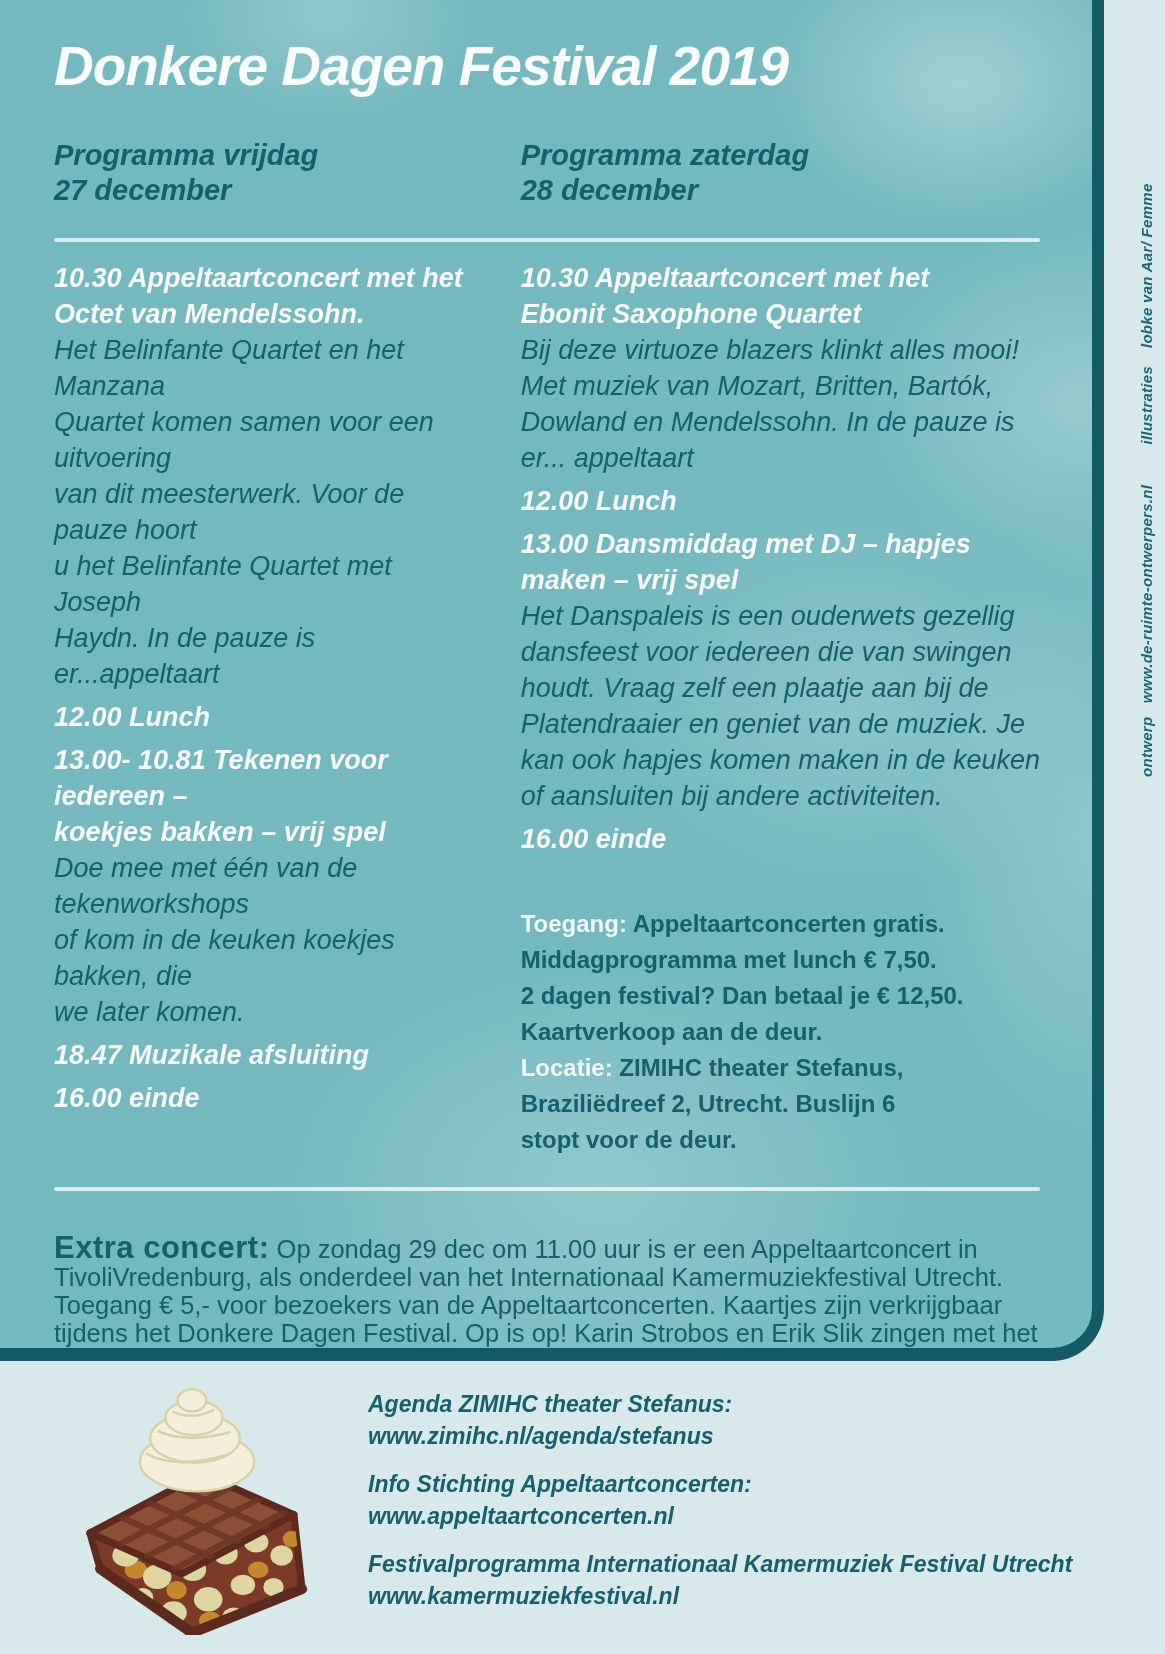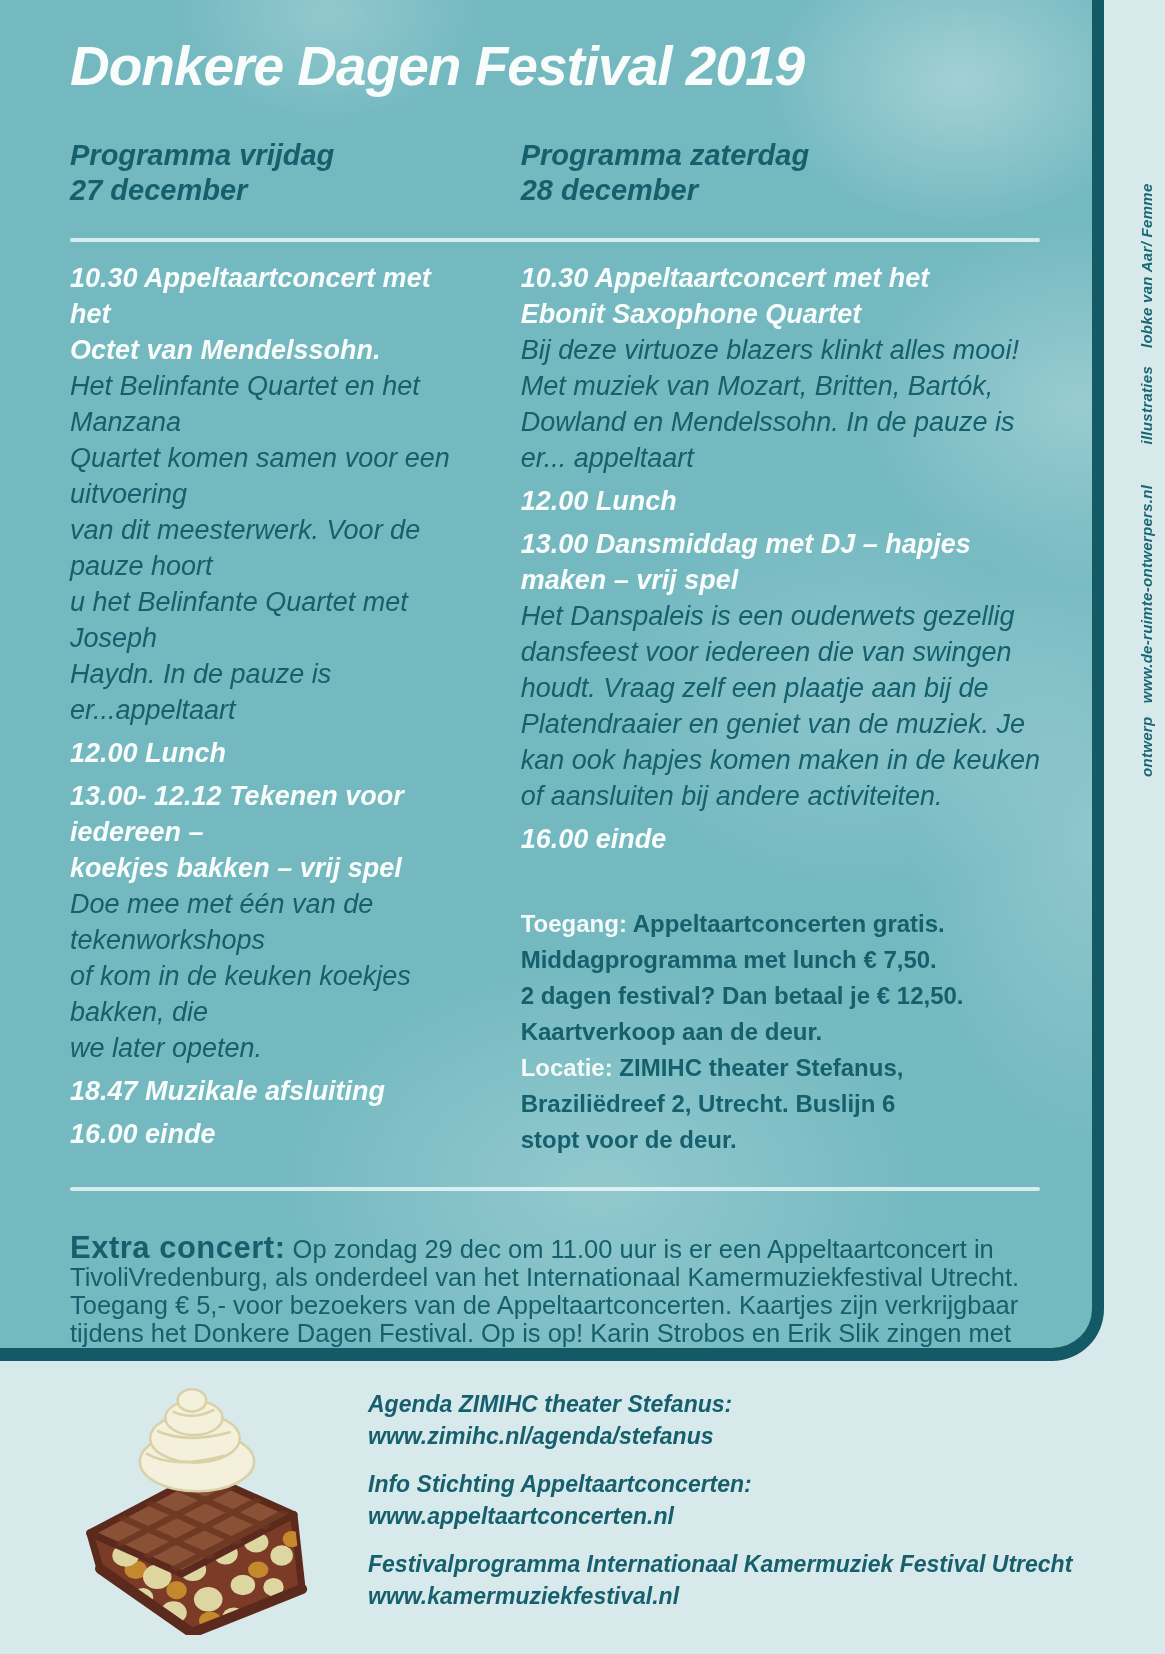--- a/index.html
+++ b/index.html
@@ -19,21 +19,21 @@
     border-bottom:13px solid #135a66;
     border-bottom-right-radius:52px;
     background-color:#74b9c0;
     background-image:
       radial-gradient(ellipse 280px 210px at 88% 6%,  rgba(200,228,231,.55), rgba(200,228,231,0) 70%),
       radial-gradient(ellipse 320px 260px at 99% 30%, rgba(188,222,226,.50), rgba(188,222,226,0) 70%),
       radial-gradient(ellipse 360px 280px at 78% 52%, rgba(182,219,223,.35), rgba(182,219,223,0) 70%),
       radial-gradient(ellipse 460px 320px at 55% 88%, rgba(190,224,227,.40), rgba(190,224,227,0) 72%),
       radial-gradient(ellipse 260px 460px at 100% 62%,rgba(176,216,221,.45), rgba(176,216,221,0) 70%),
       radial-gradient(ellipse 220px 160px at 30% 1%,  rgba(255,255,255,.22), rgba(255,255,255,0) 70%);
-    padding:38px 52px 0 70px;
+    padding:38px 52px 0 54px;
     overflow:hidden;
   }
   .page-title{
     margin:0;
     font-size:55px;line-height:1.05;
     font-weight:800;font-style:italic;
     letter-spacing:-1px;
     color:#f8fcfb;
   }
   .programs-grid{
@@ -132,25 +132,25 @@
 
       <div>
         <p class="entry heading">10.30 Appeltaartconcert met het
 Octet  van Mendelssohn.</p>
         <p class="entry body">Het Belinfante Quartet en het Manzana
 Quartet komen samen voor een uitvoering
 van dit meesterwerk. Voor de pauze hoort
 u het Belinfante Quartet met Joseph
 Haydn. In de pauze is er...appeltaart</p>
         <p class="entry heading">12.00 Lunch</p>
-        <p class="entry heading">13.00- 12.12 Tekenen voor iedereen –
+        <p class="entry heading">13.00- 10.81 Tekenen voor iedereen –
 koekjes bakken – vrij spel</p>
         <p class="entry body">Doe mee met één van de tekenworkshops
 of kom in de keuken koekjes bakken, die
-we later opeten.</p>
+we later komen.</p>
         <p class="entry heading">18.47 Muzikale afsluiting</p>
         <p class="entry heading">16.00 einde</p>
       </div>
 
       <div>
         <p class="entry heading">10.30 Appeltaartconcert met het
 Ebonit Saxophone Quartet</p>
         <p class="entry body">Bij deze virtuoze blazers klinkt alles mooi!
 Met muziek van Mozart, Britten, Bartók,
 Dowland en Mendelssohn. In de pauze is

